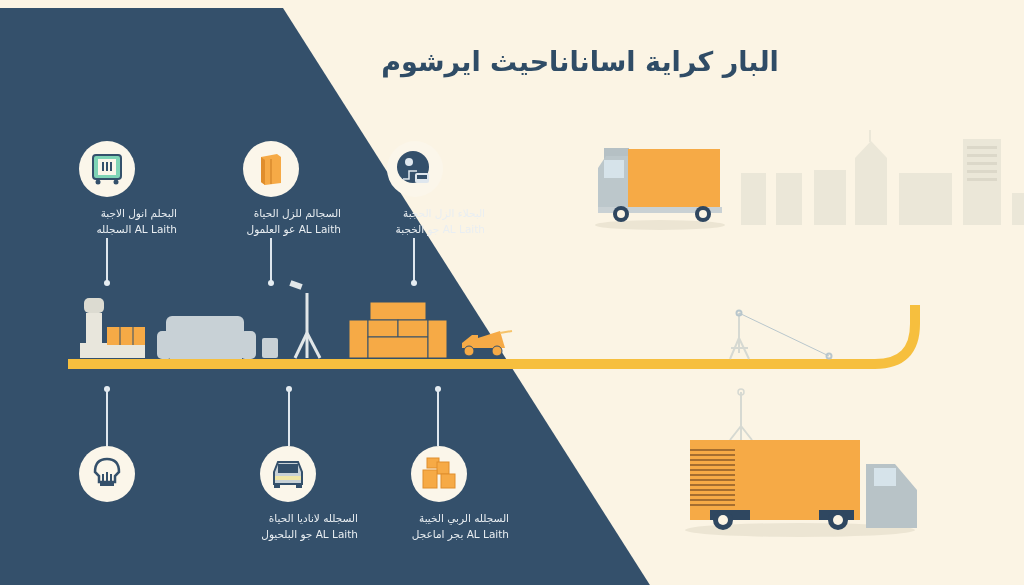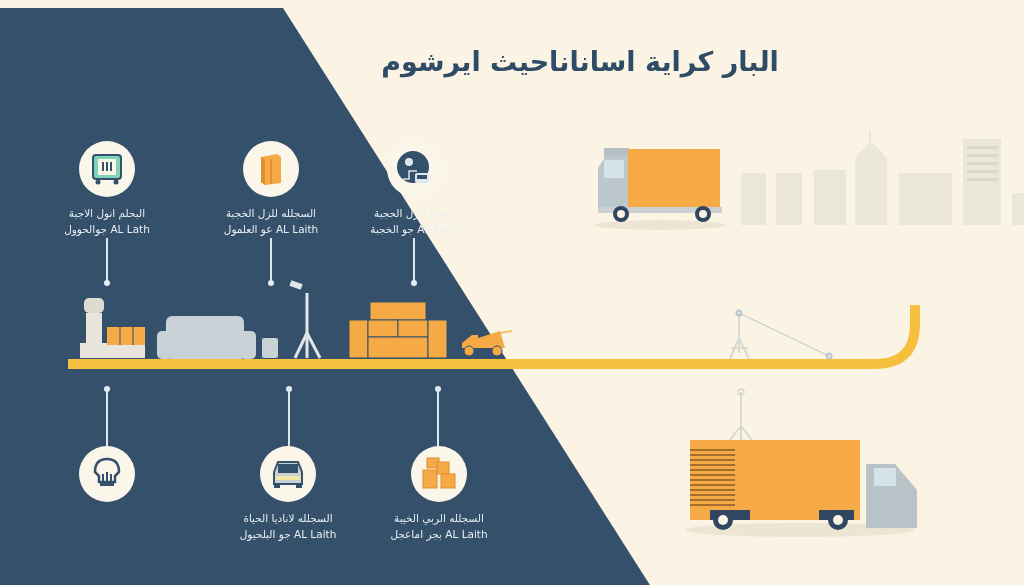--- a/index.html
+++ b/index.html
@@ -1,20 +1,20 @@
 <!DOCTYPE html>
 <html><head>
 <meta charset="utf-8">
 <style>
   html, body { margin:0; padding:0; }
   body { width:1024px; height:585px; overflow:hidden; background:#fbf4e4; position:relative; font-family:"DejaVu Sans", sans-serif; }
   .stage { position:absolute; left:0; top:8px; width:818px; height:585px; }
   .bg-svg { position:absolute; left:0; top:0; }
   .title { position:absolute; left:380px; top:38px; width:400px; text-align:center; font-size:27px; font-weight:bold; color:#2f4c66; direction:rtl; letter-spacing:0.5px; }
-  .step { position:absolute; width:140px; text-align:center; }
+  .step { position:absolute; width:140px; }
   .step .circle { width:56px; height:56px; border-radius:50%; background:#fbf6ea; margin:0 auto; position:relative; }
   .step .circle svg { position:absolute; left:8px; top:8px; }
   .step .label { margin-top:8px; font-size:10.5px; line-height:16px; color:#e9eef2; direction:rtl; }
   .step .label div { white-space:nowrap; }
   .connector { position:absolute; width:2px; background:#dfe7ee; }
   .dot { position:absolute; width:6px; height:6px; border-radius:50%; background:#e6edf2; }
 </style>
 </head>
 <body>
 
@@ -163,34 +163,34 @@
         <rect x="11" y="10" width="18" height="16" fill="#fbf6ea"></rect>
         <line x1="16" y1="13" x2="16" y2="22" stroke="#34506b" stroke-width="2"></line>
         <line x1="20" y1="13" x2="20" y2="22" stroke="#34506b" stroke-width="2"></line>
         <line x1="24" y1="13" x2="24" y2="22" stroke="#34506b" stroke-width="2"></line>
         <circle cx="11" cy="33" r="2.5" fill="#34506b"></circle>
           <circle cx="29" cy="33" r="2.5" fill="#34506b"></circle>
       </svg>
     </div>
     <div class="label">
       <div>البحلم انول الاجبة</div>
-      <div>AL Lath جوالحوول</div>
+      <div>AL Laith السجلله</div>
     </div>
   </div>
 
   <div class="step" style="left:201px; top:133px;">
     <div class="circle">
       <svg width="40" height="40" viewBox="0 0 40 40">
         <polygon points="10,8 26,5 30,8 30,34 14,36 10,33" fill="#f6aa46"></polygon>
         <polygon points="10,8 14,11 14,36 10,33" fill="#e08e2c"></polygon>
         <line x1="20" y1="10" x2="20" y2="35" stroke="#c97a20" stroke-width="1"></line>
       </svg>
     </div>
     <div class="label">
-      <div>السجلله للزل الخجبة</div>
+      <div>السجالم للزل الحياة</div>
       <div>AL Laith عو العلمول</div>
     </div>
   </div>
 
   <div class="step" style="left:345px; top:133px;">
     <div class="circle">
       <svg width="40" height="40" viewBox="0 0 40 40">
         <circle cx="18" cy="18" r="16" fill="#34506b"></circle>
         <circle cx="14" cy="13" r="4" fill="#dfe7ee"></circle>
         <rect x="20" y="24" width="14" height="10" rx="2" fill="#dfe7ee"></rect>

